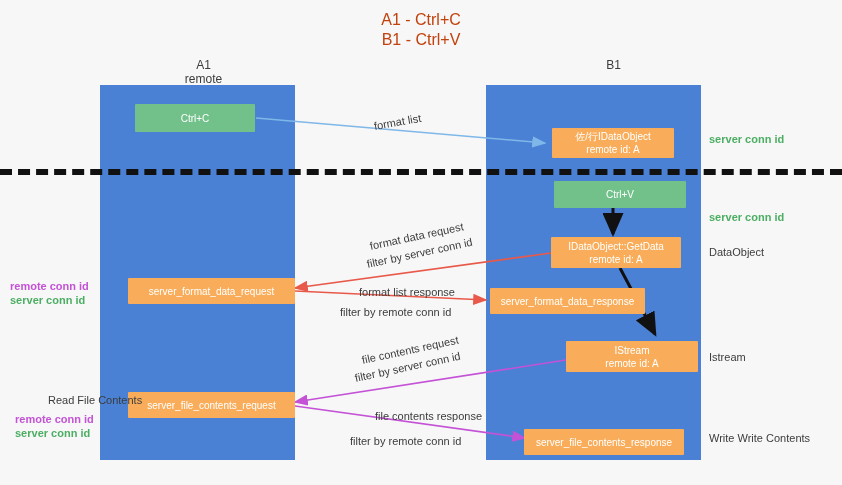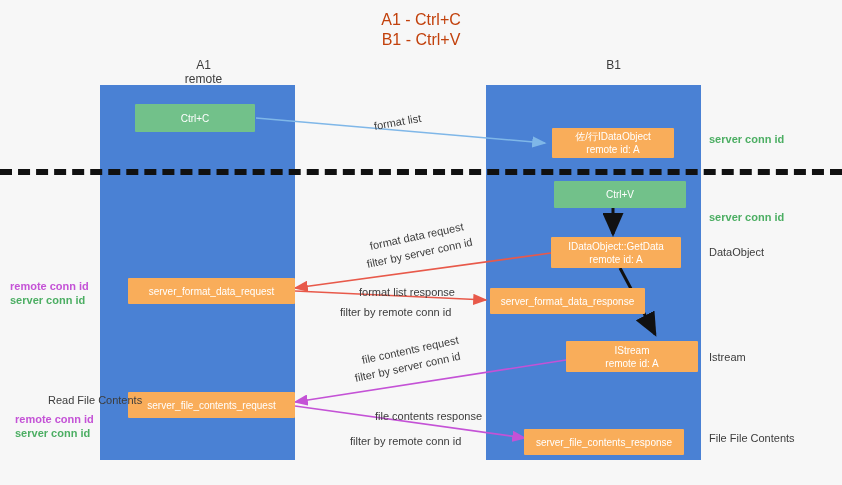--- a/index.html
+++ b/index.html
@@ -165,21 +165,21 @@
 
   <div class="lbl" style="left:375px;top:409px;">file contents response</div>
   <div class="lbl" style="left:350px;top:434px;">
     <span class="bold">filter by </span><span class="magenta">remote conn id</span>
   </div>
 
   <div class="lbl green" style="left:709px;top:132px;">server conn id</div>
   <div class="lbl green" style="left:709px;top:210px;">server conn id</div>
   <div class="lbl" style="left:709px;top:245px;">DataObject</div>
   <div class="lbl" style="left:709px;top:350px;">Istream</div>
-  <div class="lbl" style="left:709px;top:431px;">File File Contents</div>
+  <div class="lbl" style="left:709px;top:431px;">Write Write Contents</div>
 
   <div class="lbl magenta" style="left:10px;top:279px;">remote conn id</div>
   <div class="lbl green" style="left:10px;top:293px;">server conn id</div>
 
   <div class="lbl" style="left:8px;top:393px;margin-left:40px;">Read File Contents</div>
   <div class="lbl magenta" style="left:15px;top:412px;">remote conn id</div>
   <div class="lbl green" style="left:15px;top:426px;">server conn id</div>
 
 </div>
 

